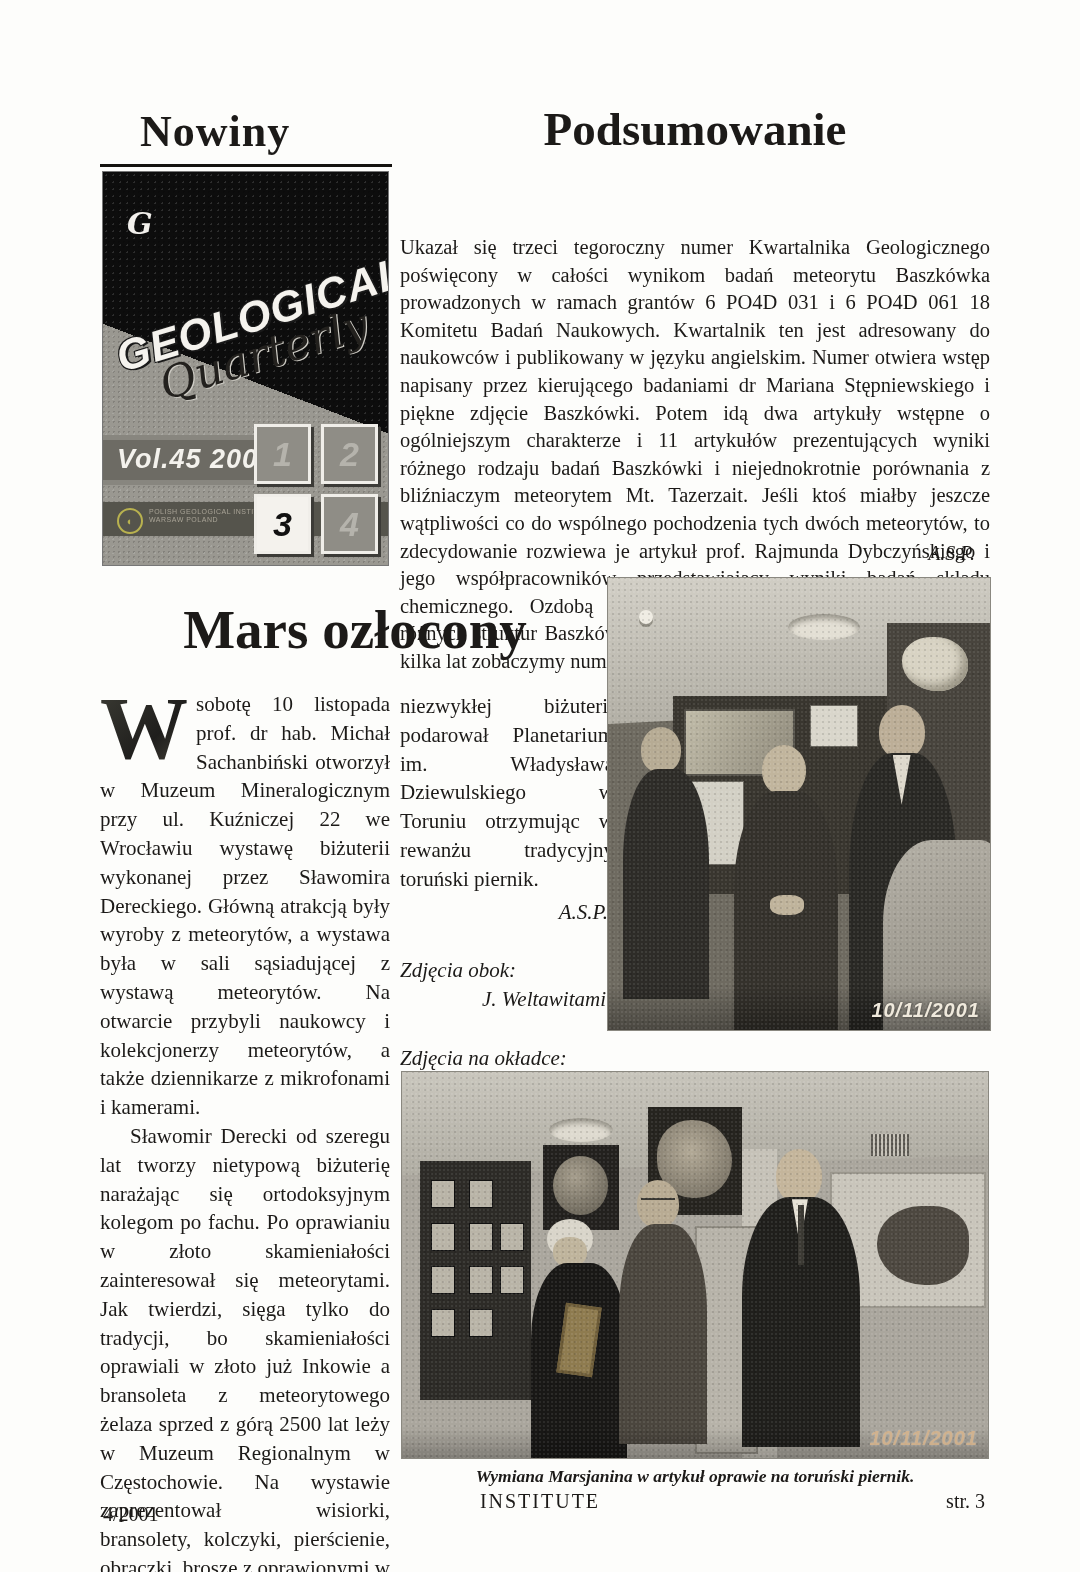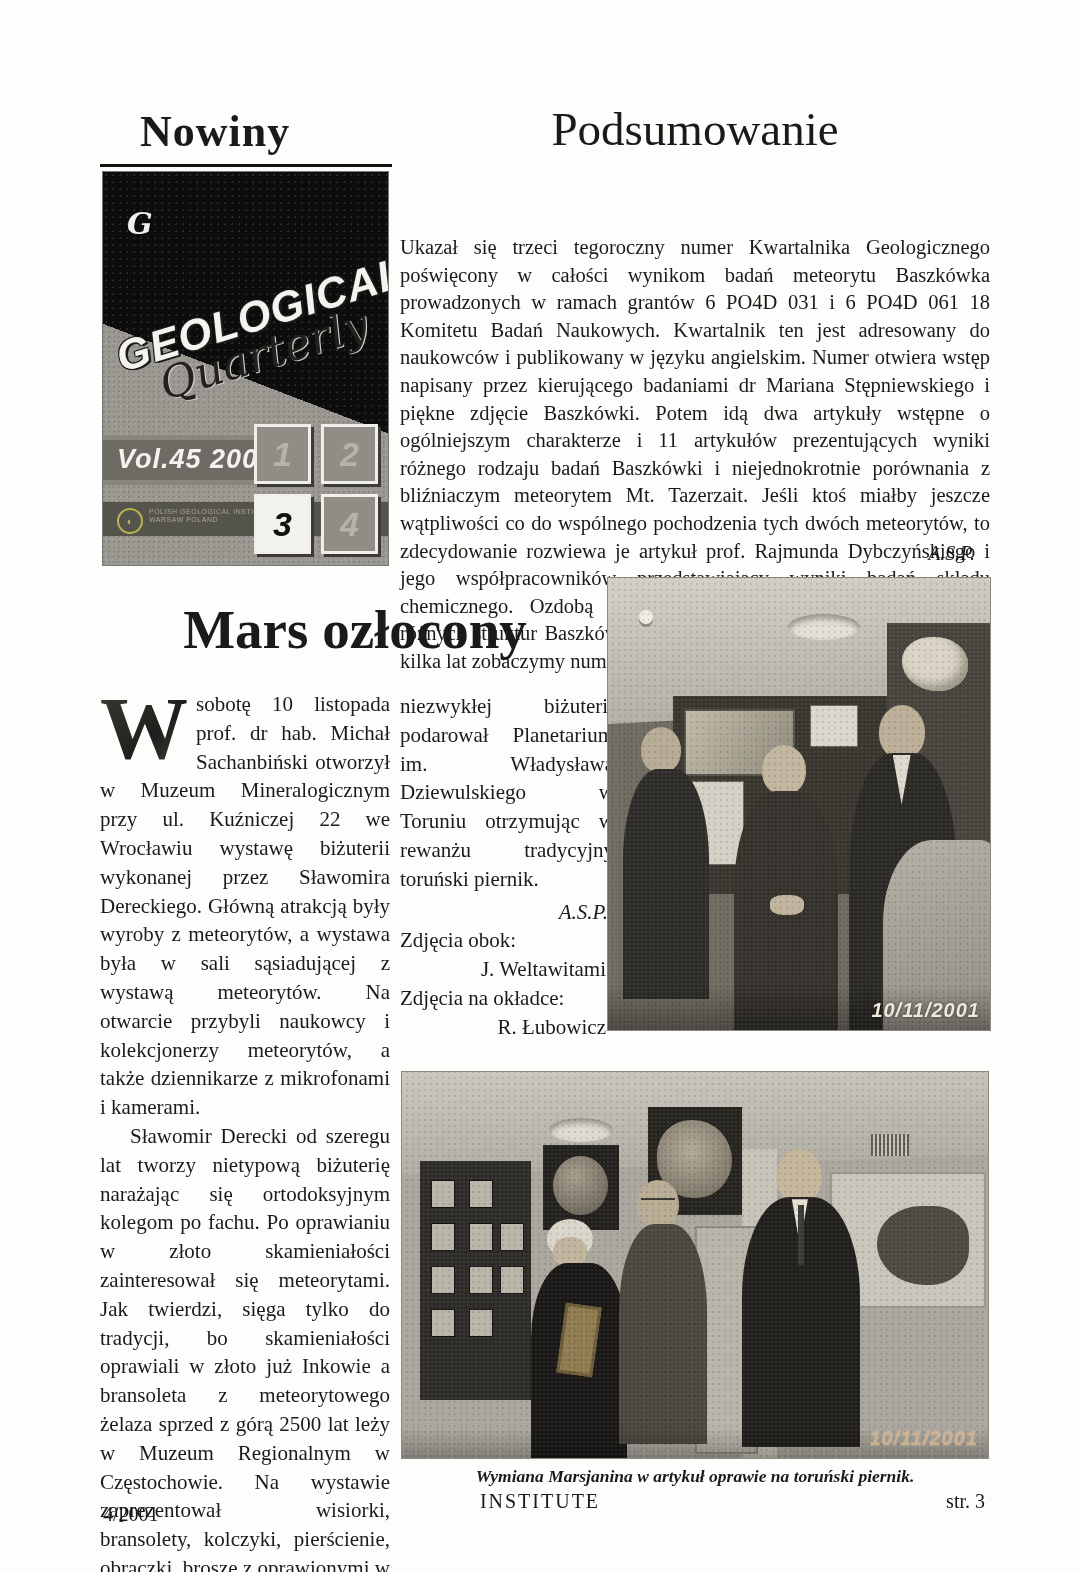--- a/index.html
+++ b/index.html
@@ -67,21 +67,21 @@
   .cover .issue{
     background:#8f8d86;border:3px solid #f0eee9;box-shadow:3px 3px 0 #3c3b37;
     font-family:"Liberation Sans",sans-serif;font-weight:bold;font-size:34px;
     color:#b5b3ac;display:flex;align-items:center;justify-content:center;font-style:italic;
   }
   .cover .issue.active{background:#f4f2ed;color:#111;}
 
   
   .a1-title{
     position:absolute;left:400px;top:100px;width:590px;text-align:center;
-    font-size:47px;font-weight:normal;line-height:58px;
+    font-size:47px;font-weight:bold;line-height:58px;
   }
   .a1-body{
     position:absolute;left:400px;top:234px;width:590px;
     font-size:20.5px;line-height:27.6px;text-align:justify;
   }
   .a1-sig{
     position:absolute;left:400px;top:542px;width:575px;text-align:right;
     font-style:italic;font-size:20px;
   }
 
@@ -99,21 +99,21 @@
     float:left;font-size:88px;line-height:70px;padding-right:8px;padding-top:4px;
     font-weight:bold;color:#2f2d2a;
     background:linear-gradient(135deg,#3a3a33,#1f1e1c 60%,#4a473c);
     -webkit-background-clip:text;background-clip:text;-webkit-text-fill-color:transparent;
   }
   .col2{
     position:absolute;left:400px;top:692px;width:214px;
     font-size:21px;line-height:28.8px;text-align:justify;
   }
   .col2 .sig{text-align:right;font-style:italic;padding-right:6px;}
-  .credit{}
+  .credit{font-style:italic;margin-top:30px;}
   .credit .name{text-align:right;padding-right:8px;}
 
   
   .photo{position:absolute;overflow:hidden;box-shadow:0 0 0 1px #8a8880;}
   .photo1{left:608px;top:578px;width:382px;height:452px;background:#6e6a60;}
   .photo2{left:402px;top:1072px;width:586px;height:386px;background:#aaa69d;}
   .ts{
     position:absolute;right:10px;bottom:8px;font-family:"Liberation Sans",sans-serif;
     font-weight:bold;font-style:italic;font-size:20px;letter-spacing:1px;
   }

